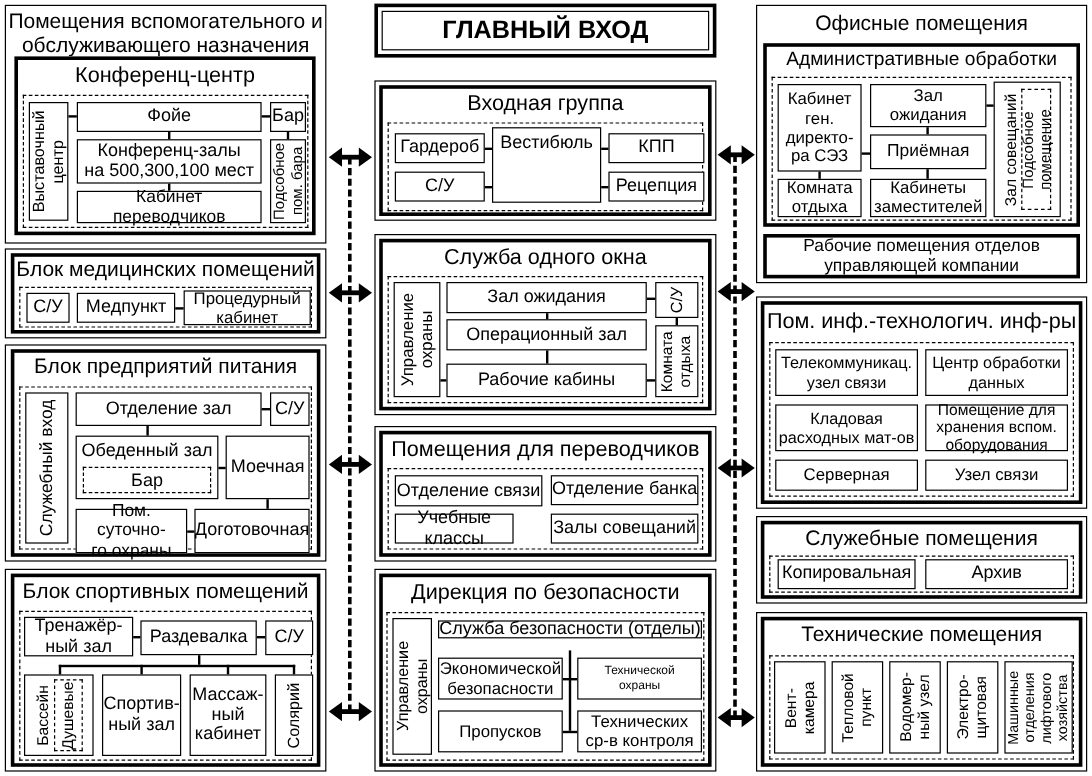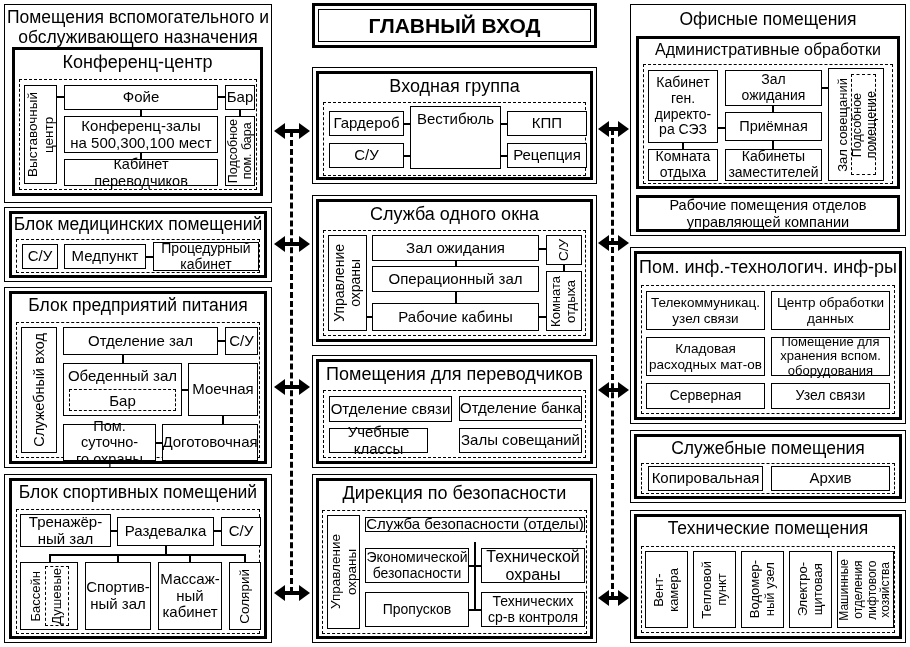--- a/index.html
+++ b/index.html
@@ -190,21 +190,21 @@
   <div class="g">
     <div class="thin" style="left:312px;top:474px;width:285px;height:169px;"></div>
     <div class="thick" style="left:316px;top:478px;width:277px;height:161px;"></div>
     <div class="t" style="left:316px;top:483px;width:277px;font-size:18px;">Дирекция по безопасности</div>
     <div class="dash" style="left:322px;top:510px;width:265px;height:124px;"></div>
     <div class="b" style="left:327px;top:515px;width:33px;height:114px;font-size:13.5px;"><span class="vt">Управление
 охраны</span></div>
     <div class="b" style="left:365px;top:517px;width:220px;height:15px;">Служба безопасности (отделы)</div>
     <div class="b" style="left:365px;top:548px;width:104px;height:35px;font-size:14px;">Экономической
 безопасности</div>
-    <div class="b" style="left:481px;top:548px;width:104px;height:35px;font-size:16px;">Технической
+    <div class="b" style="left:481px;top:548px;width:104px;height:35px;font-size:10px;">Технической
 охраны</div>
     <div class="b" style="left:365px;top:592px;width:104px;height:35px;font-size:14px;">Пропусков</div>
     <div class="b" style="left:481px;top:592px;width:104px;height:35px;font-size:14px;">Технических
 ср-в контроля</div>
     <div class="ln" style="left:474px;top:542px;width:2px;height:67px;"></div>
     <div class="ln" style="left:469px;top:565px;width:12px;height:2px;"></div>
     <div class="ln" style="left:469px;top:609px;width:12px;height:2px;"></div>
   </div>
 
   

